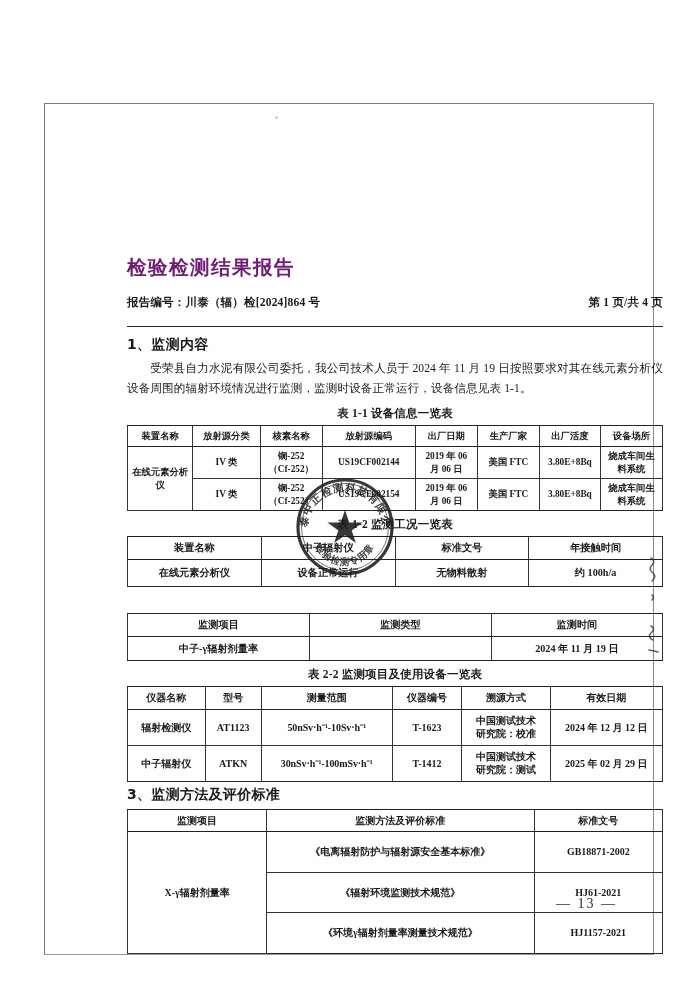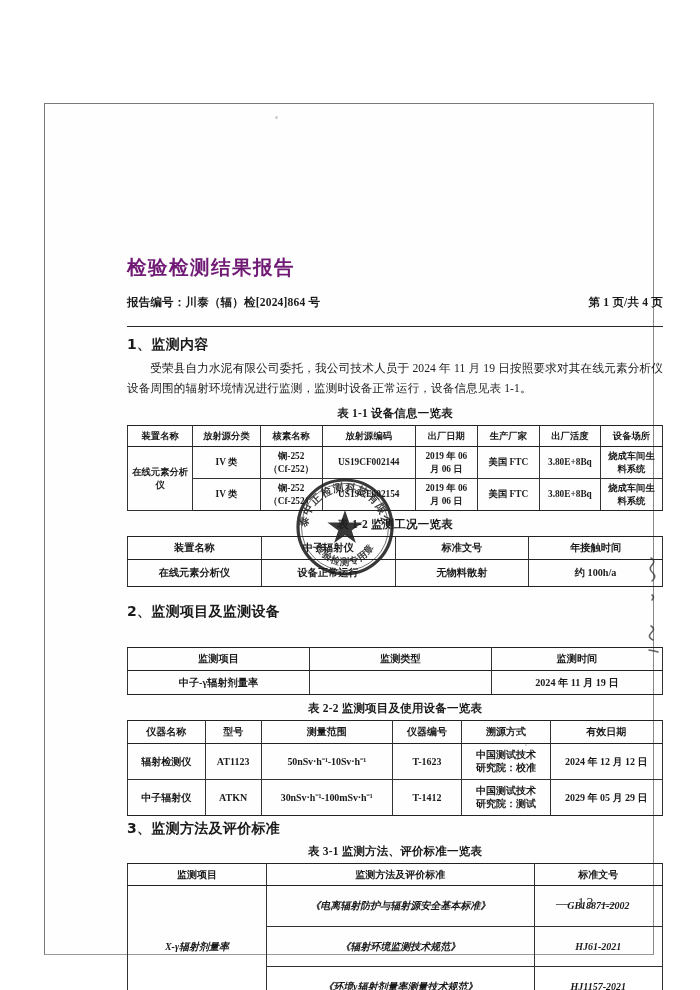--- a/index.html
+++ b/index.html
@@ -144,21 +144,21 @@
   #tbl-devices col.c4 { width: 16.5%; }
   #tbl-devices col.c5 { width: 21%; }
   #tbl-devices td { padding: 4px 2px; }
   .rng { font-family: "Liberation Serif", serif; white-space: nowrap; letter-spacing: -.1px; }
 
   
   #tbl-standards { font-size: 10px; }
   #tbl-standards col.c0 { width: 26%; }
   #tbl-standards col.c1 { width: 50%; }
   #tbl-standards col.c2 { width: 24%; }
-  #tbl-standards td { padding: 13px 2px; font-style: italic; }
+  #tbl-standards td { padding: 13px 2px; }
 
   
   #company-seal {
     position: absolute;
     left: 295px;
     top: 477px;
     width: 100px;
     height: 100px;
     pointer-events: none;
     z-index: 5;
@@ -302,21 +302,20 @@
       <tbody>
         <tr>
           <td>在线元素分析仪</td>
           <td>设备正常运行</td>
           <td>无物料散射</td>
           <td>约 100h/a</td>
         </tr>
       </tbody>
     </table>
 
-    <div class="sec-head sec-head-2">2、监测项目及监测设备</div>
 
     <table class="doc-tbl" id="tbl-items" style="margin-top:26px;">
       <colgroup>
           <col class="c0">
           <col class="c1">
           <col class="c2">
         </colgroup>
       <thead>
         <tr>
           <th>监测项目</th>
@@ -367,28 +366,27 @@
         </tr>
         <tr>
           <td>中子辐射仪</td>
           <td>ATKN</td>
           <td class="rng">30nSv·h⁻¹-100mSv·h⁻¹</td>
           <td>T-1412</td>
           <td>
             <div>中国测试技术</div>
             <div>研究院：测试</div>
           </td>
-          <td>2029 年 05 月 29 日</td>
+          <td>2025 年 02 月 29 日</td>
         </tr>
       </tbody>
     </table>
 
     <div class="sec-head sec-head-3">3、监测方法及评价标准</div>
 
-    <div class="tbl-cap">表 3-1 监测方法、评价标准一览表</div>
     <table class="doc-tbl" id="tbl-standards">
       <colgroup>
           <col class="c0">
           <col class="c1">
           <col class="c2">
         </colgroup>
       <thead>
         <tr>
           <th>监测项目</th>
           <th>监测方法及评价标准</th>

